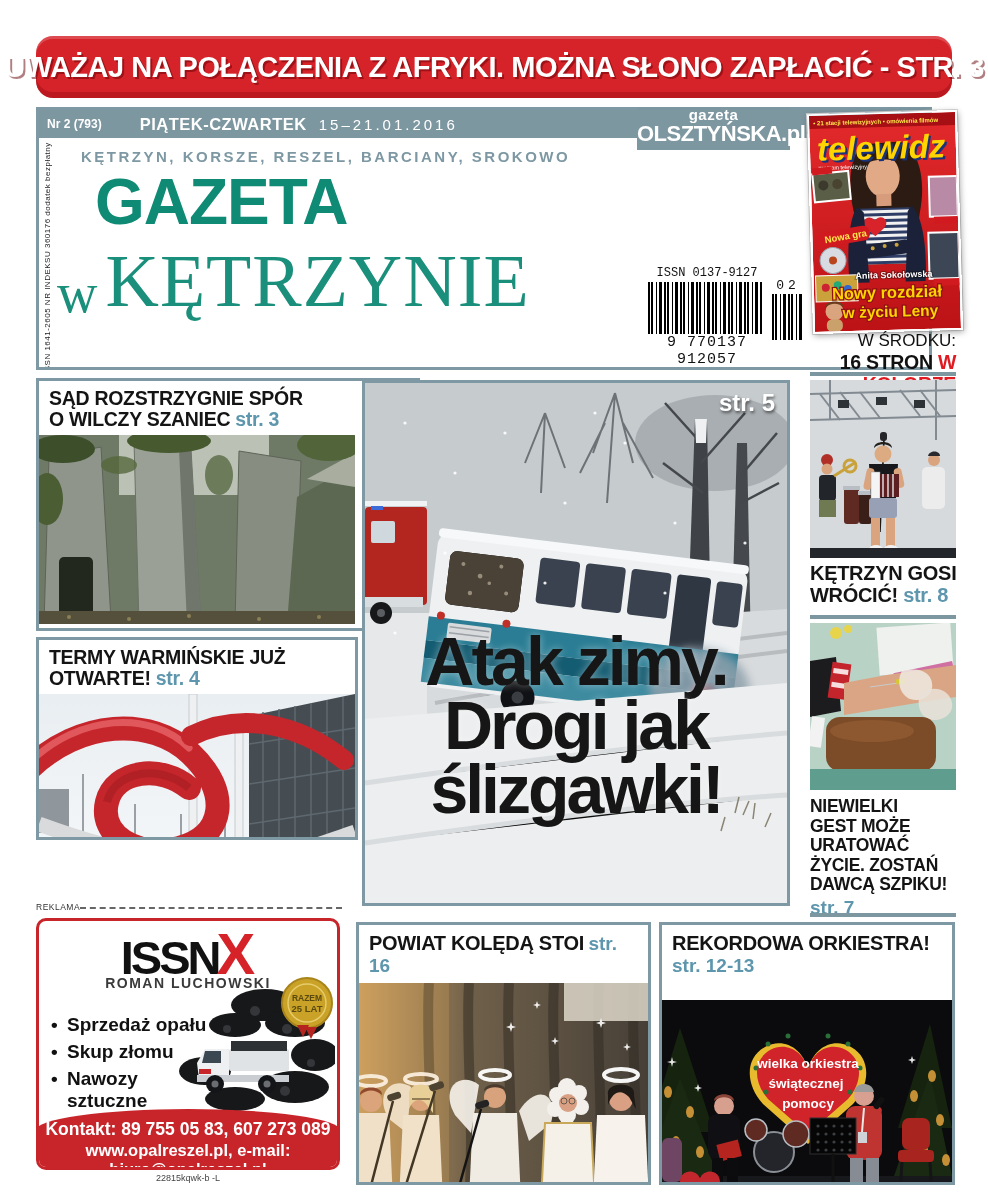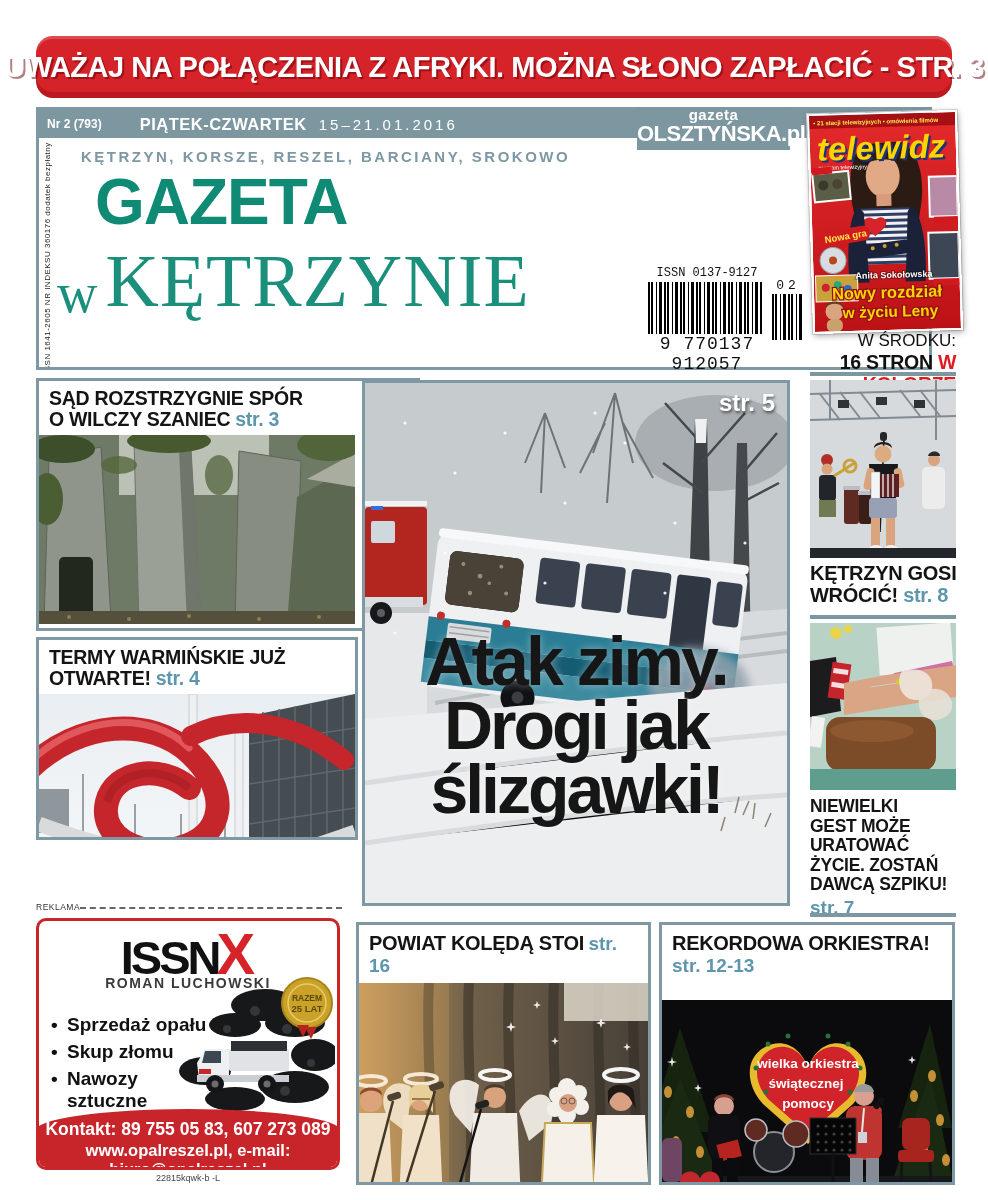--- a/index.html
+++ b/index.html
@@ -85,21 +85,21 @@
   </div>
 
   <div class="brand">
     <div class="b1">gazeta</div>
     <div class="b2">OLSZTYŃSKA.pl</div>
   </div>
 
   <div class="abs" style="left:648px;top:266px;width:158px;">
     <div class="mono" style="font-size:12px;text-align:center;width:118px;">ISSN 0137-9127</div>
     <div class="bars" style="width:114px;margin-top:2px;"></div>
-    <div class="mono" style="font-size:18px;letter-spacing:1px;width:118px;text-align:center;">9 770137 912057</div>
+    <div class="mono" style="font-size:15px;letter-spacing:1px;width:118px;text-align:center;">9 770137 912057</div>
     <div class="abs" style="left:124px;top:12px;width:32px;">
       <div class="mono" style="font-size:13px;text-align:center;letter-spacing:4px;">02</div>
       <div class="bars" style="height:46px;margin-top:1px;"></div>
     </div>
   </div>
 
   <div class="tele ph">
     <svg width="146" height="216" viewBox="0 0 146 216">
       <defs>
         <linearGradient id="telebg" x1="0" y1="0" x2="0" y2="1">

